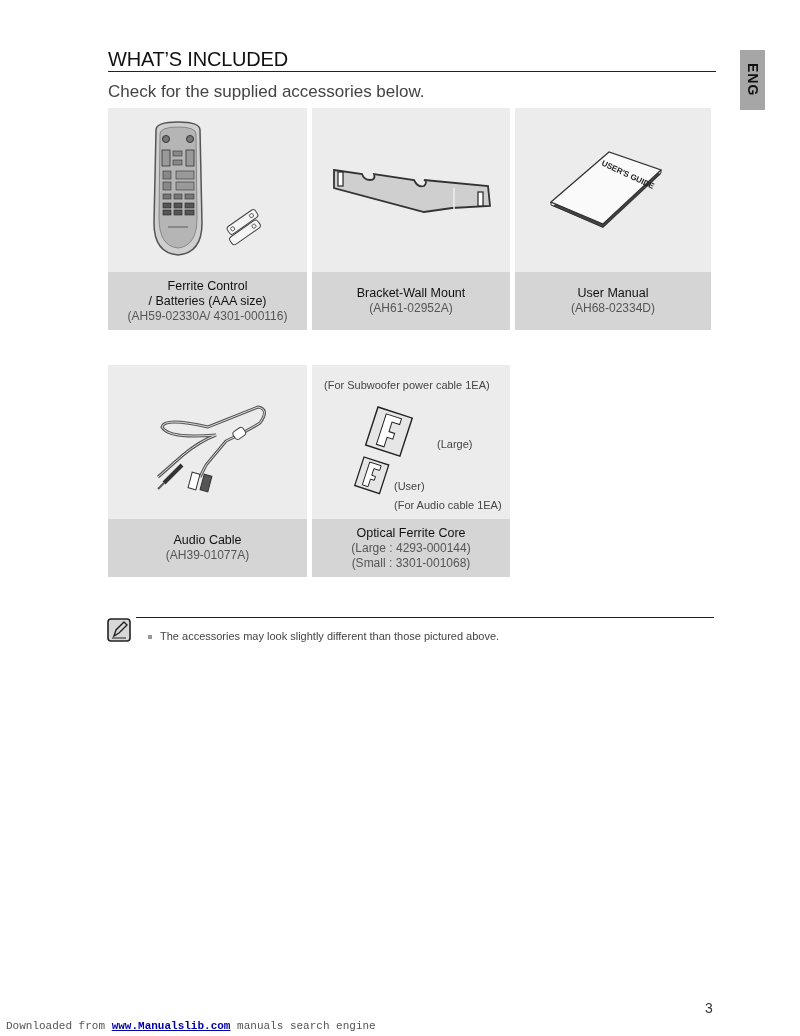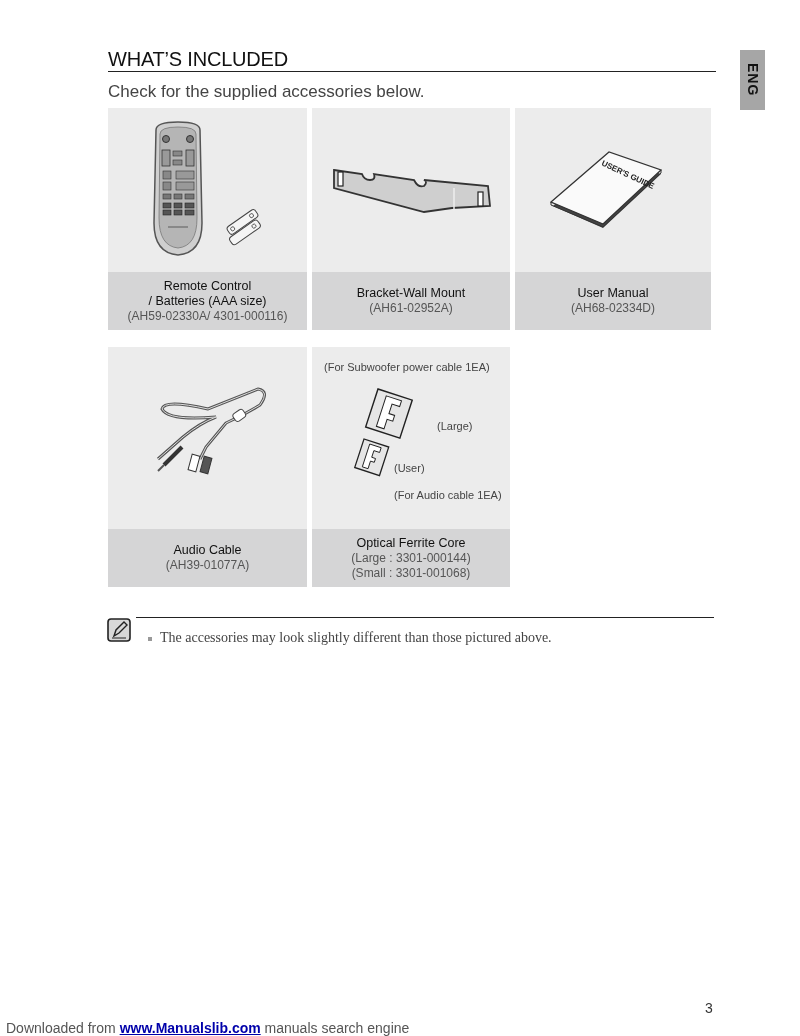--- a/index.html
+++ b/index.html
@@ -13,35 +13,35 @@
   .lang-tab span { writing-mode:vertical-rl; font-weight:bold; font-size:14px; color:#111; letter-spacing:1px; }
 
   .grid { position:absolute; left:108px; width:603px; display:grid;
           grid-template-columns:199px 198px 196px; column-gap:5px; }
   .row1 { top:108px; }
   .row2 { top:347px; }
   .cell { display:flex; flex-direction:column; }
   .pic { height:164px; background:#ececec; position:relative; overflow:hidden; }
   .cap { height:58px; background:#d5d5d6; display:flex; flex-direction:column;
          align-items:center; justify-content:center; text-align:center; font-size:12px; line-height:15px; }
-  .row2 .pic { height:182px; }
+  .row2 .pic { height:154px;margin-top:18px; }
   .row2 .cap { height:58px; }
   .cap .name { color:#111; font-size:12.5px; }
   .cap .code { color:#555; font-size:12px; }
 
   .pic svg { position:absolute; left:0; top:0; }
   .pic-text { position:absolute; font-size:11px; color:#444; white-space:nowrap; }
 
   .note-rule { position:absolute; left:136px; top:617px; width:578px; height:1px; background:#222; }
   .note-icon { position:absolute; left:107px; top:618px; width:24px; height:24px; }
-  .note-text { position:absolute; left:148px; top:630px; font-size:14px; color:#444;font-family:Liberation Serif, serif; }
+  .note-text { position:absolute; left:148px; top:630px; font-size:11px; color:#444; }
   .note-text .bullet { display:inline-block; width:4px; height:4px; background:#999; margin-right:8px; vertical-align:middle; }
 
   .page-num { position:absolute; left:705px; top:1000px; font-size:14px; color:#333; }
-  .footer { position:absolute; left:6px; top:1020px; font-family:Liberation Sans, sans-serif; font-size:14px; color:#555; }
+  .footer { position:absolute; left:6px; top:1020px; font-family:Liberation Mono, monospace; font-size:11px; color:#555; }
   .footer a { color:#0000aa; font-weight:bold; text-decoration:underline; }
 </style>
 </head>
 <body>
 
 <div class="title">WHAT’S INCLUDED</div>
 <div class="title-rule"></div>
 <div class="intro">Check for the supplied accessories below.</div>
 <div class="lang-tab">
   <span>ENG</span>
@@ -76,21 +76,21 @@
         <g transform="translate(118 120) rotate(-35)">
           <rect x="0" y="0" width="34" height="9" rx="3" fill="#f5f5f5" stroke="#444" stroke-width="1"></rect>
           <rect x="-4" y="10" width="34" height="9" rx="3" fill="#f5f5f5" stroke="#444" stroke-width="1"></rect>
           <circle cx="28" cy="4.5" r="2" fill="none" stroke="#444" stroke-width="0.8"></circle>
           <circle cx="24" cy="14.5" r="2" fill="none" stroke="#444" stroke-width="0.8"></circle>
           <circle cx="5" cy="4.5" r="2" fill="none" stroke="#444" stroke-width="0.8"></circle>
         </g>
       </svg>
     </div>
     <div class="cap">
-      <div class="name">Remote Control</div>
+      <div class="name">Ferrite Control</div>
       <div class="name">/ Batteries (AAA size)</div>
       <div class="code">(AH59-02330A/ 4301-000116)</div>
     </div>
   </div>
 
   <div class="cell">
     <div class="pic">
       <svg width="198" height="164" viewBox="0 0 198 164">
         <path d="M22 62 L50 66 Q52 72 58 72 Q64 72 62 66 L102 72 Q106 80 112 78 Q116 74 112 72 L176 78 L178 98 L140 100 L112 104 L22 80 Z" fill="#cfcfcf" stroke="#333" stroke-width="1.8"></path>
         <rect x="26" y="64" width="5" height="14" fill="#fff" stroke="#222" stroke-width="1.2"></rect>
@@ -147,25 +147,25 @@
           <rect x="0" y="0" width="36" height="40" fill="#e6e6e6" stroke="#222" stroke-width="1.4"></rect>
           <path d="M10 4 L26 4 L26 10 L18 10 L18 20 L24 20 L24 26 L18 26 L18 36 L10 36 Z" fill="#fff" stroke="#222" stroke-width="1"></path>
         </g>
         <g transform="translate(52 92) rotate(18)">
           <rect x="0" y="0" width="26" height="30" fill="#e6e6e6" stroke="#222" stroke-width="1.3"></rect>
           <path d="M7 3 L19 3 L19 8 L13 8 L13 15 L17 15 L17 19 L13 19 L13 27 L7 27 Z" fill="#fff" stroke="#222" stroke-width="0.9"></path>
         </g>
       </svg>
       <span class="pic-text" style="left:125px; top:73px;">(Large)</span>
       <span class="pic-text" style="left:82px; top:115px;">(User)</span>
-      <span class="pic-text" style="left:82px; top:142px;">(For Audio cable 1EA)</span>
+      <span class="pic-text" style="left:82px; top:134px;">(For Audio cable 1EA)</span>
     </div>
     <div class="cap">
       <div class="name">Optical Ferrite Core</div>
-      <div class="code">(Large : 3301-000144)</div>
+      <div class="code">(Large : 4293-000144)</div>
       <div class="code">(Small : 3301-001068)</div>
     </div>
   </div>
 
 </div>
 
 <div class="note-rule"></div>
 <svg class="note-icon" viewBox="0 0 24 24">
   <rect x="1" y="1" width="22" height="22" rx="3" fill="#d8d8d8" stroke="#222" stroke-width="1.6"></rect>
   <path d="M7 18 L9 12 L17 4 L20 7 L12 15 Z" fill="none" stroke="#222" stroke-width="1.4"></path>

